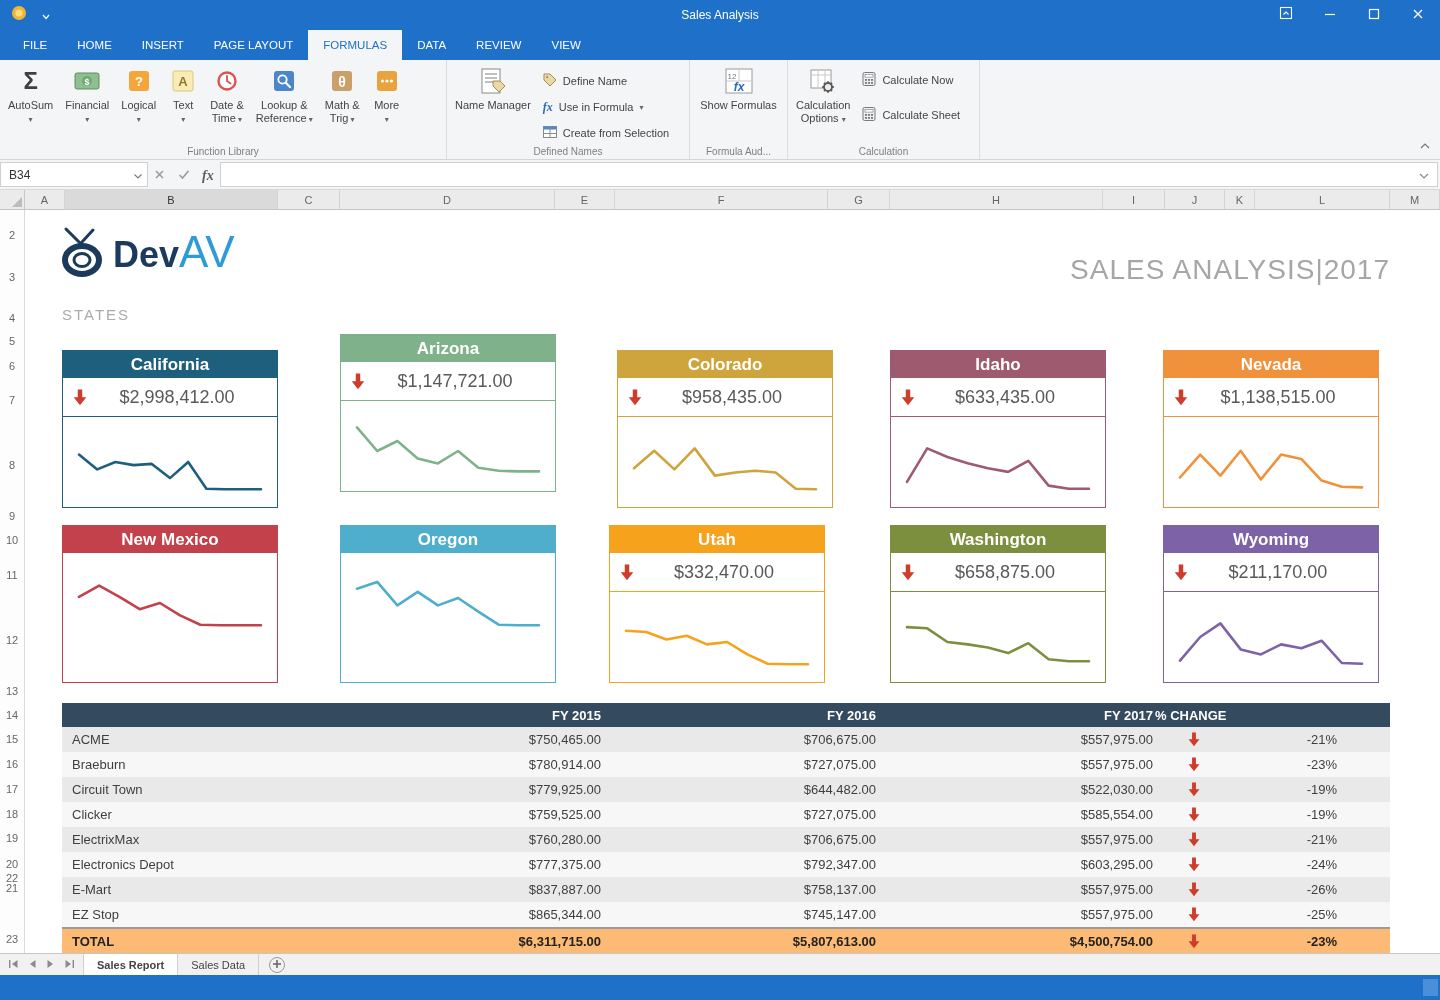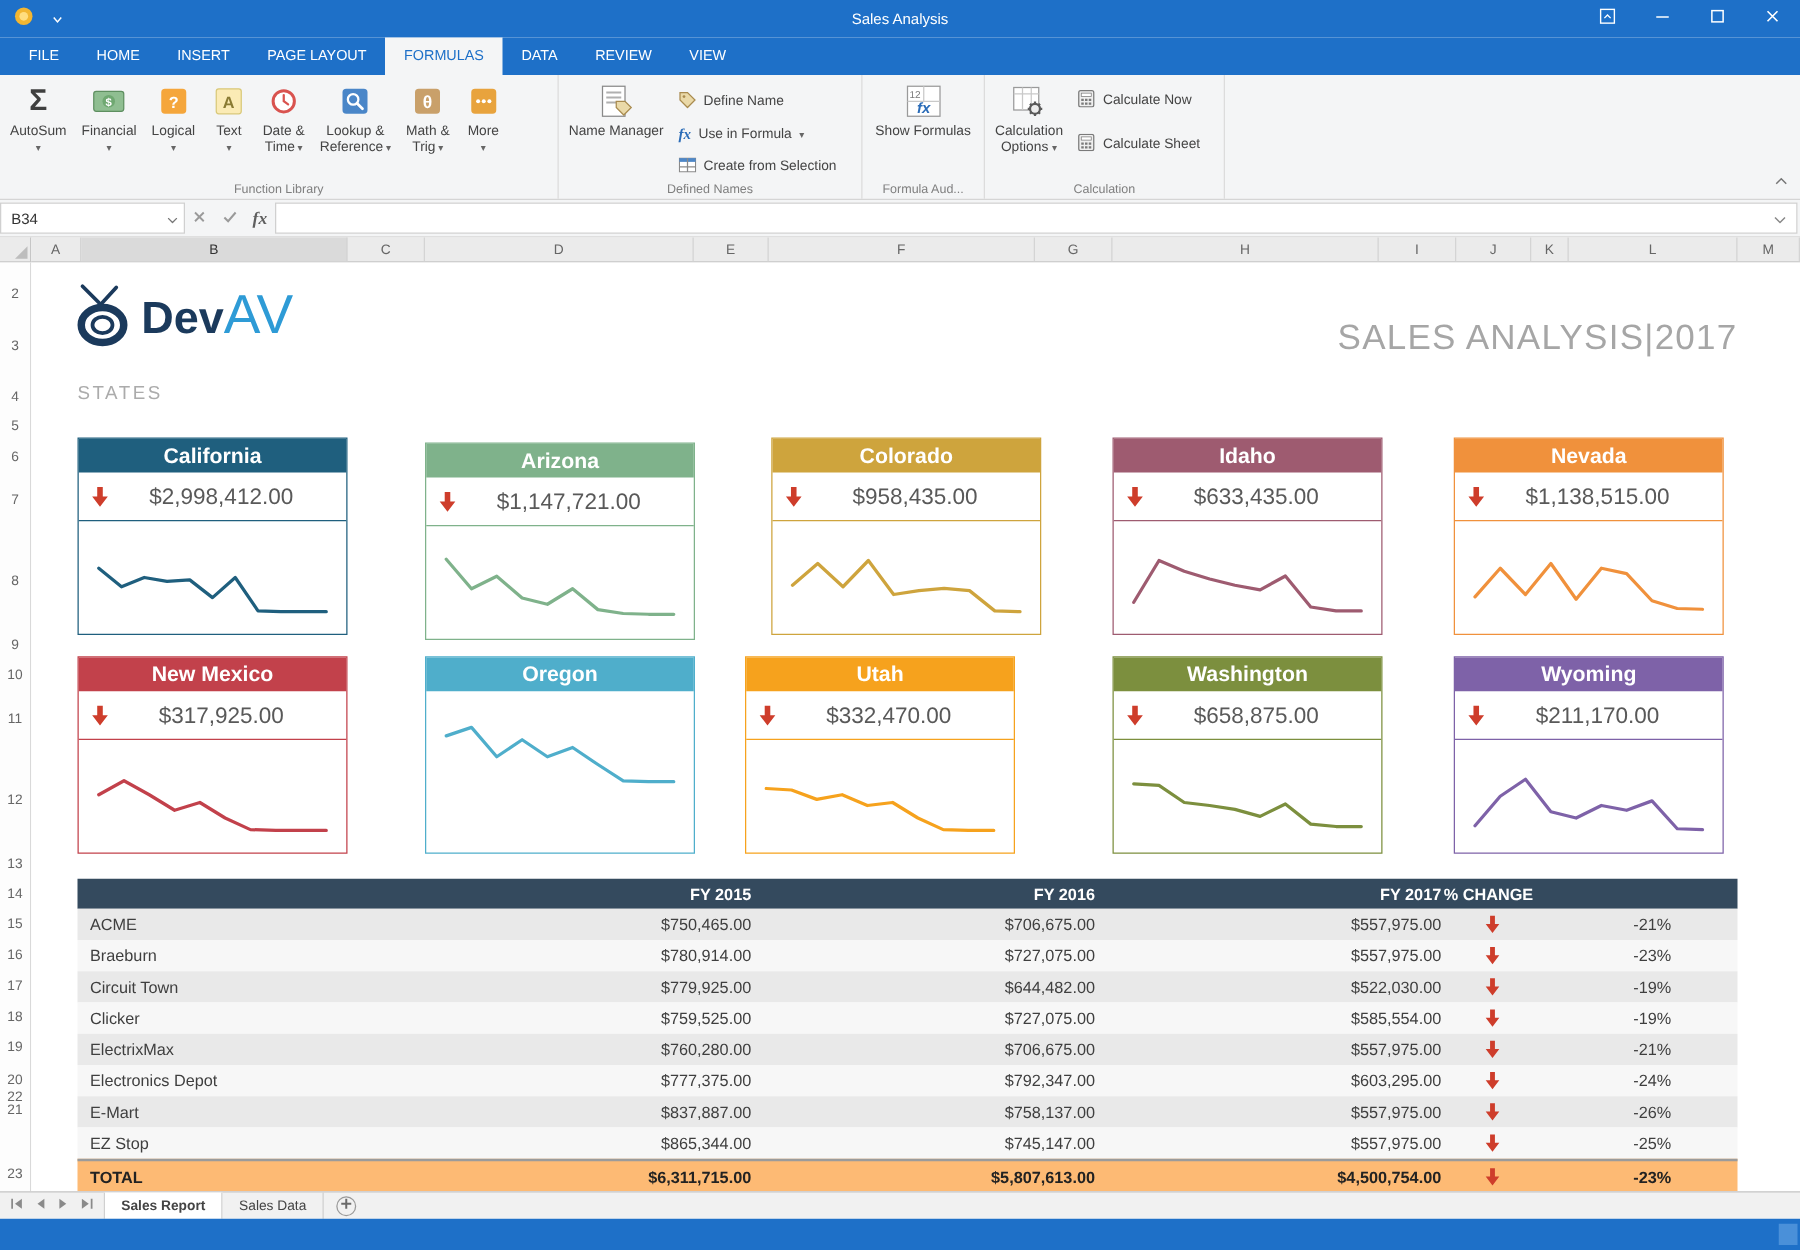--- a/index.html
+++ b/index.html
@@ -463,21 +463,21 @@
               </svg>
             </span>
             <span class="card-value">$2,998,412.00</span>
           </div>
           <div class="card-spark">
             <svg width="190" height="76" viewBox="0 0 190 76">
               <polyline points="4.0,31.6 22.2,46.4 40.4,39.0 58.6,42.1 76.8,40.9 95.0,55.1 113.2,39.0 131.4,65.7 149.6,66.3 167.8,66.3 186.0,66.3" fill="none" stroke="#1F5F7E" stroke-width="2.6" stroke-linecap="round" stroke-linejoin="round"></polyline>
             </svg>
           </div>
         </div>
-        <div class="card" style="left: 315px; top: 144px; border-color: rgb(127, 178, 139);">
+        <div class="card" style="left: 315px; top: 124px; border-color: rgb(127, 178, 139);">
           <div class="card-header" style="background: rgb(127, 178, 139);">Arizona</div>
           <div class="card-value-row" style="border-bottom-color: rgb(127, 178, 139);">
             <span class="card-arrow">
               <svg width="14" height="17" viewBox="0 0 13 16">
                 <path d="M4.4 0.5 h4.2 v7.2 h3.8 L6.5 15.4 L0.6 7.7 h3.8 z" fill="#CE3D2B"></path>
               </svg>
             </span>
             <span class="card-value">$1,147,721.00</span>
           </div>
           <div class="card-spark">
@@ -529,43 +529,35 @@
             <span class="card-value">$1,138,515.00</span>
           </div>
           <div class="card-spark">
             <svg width="190" height="76" viewBox="0 0 190 76">
               <polyline points="4.0,54.5 24.2,31.6 44.4,52.6 64.7,27.8 84.9,56.4 105.1,31.6 125.3,35.9 145.6,57.6 165.8,63.8 186.0,64.4" fill="none" stroke="#F0913C" stroke-width="2.6" stroke-linecap="round" stroke-linejoin="round"></polyline>
             </svg>
           </div>
         </div>
         <div class="card" style="left: 37px; top: 315px; border-color: rgb(194, 65, 75);">
           <div class="card-header" style="background: rgb(194, 65, 75);">New Mexico</div>
-          <div class="card-value-row" style="border-bottom-color: rgb(194, 65, 75);">
-            <span class="card-arrow">
-              <svg width="14" height="17" viewBox="0 0 13 16">
-                <path d="M4.4 0.5 h4.2 v7.2 h3.8 L6.5 15.4 L0.6 7.7 h3.8 z" fill="#CE3D2B"></path>
-              </svg>
-            </span>
-            <span class="card-value">$317,925.00</span>
-          </div>
           <div class="card-spark">
             <svg width="190" height="76" viewBox="0 0 190 76">
               <polyline points="4.0,37.8 24.2,26.6 44.4,37.8 64.7,50.2 84.9,44.0 105.1,56.4 125.3,65.7 145.6,66.3 165.8,66.3 186.0,66.3" fill="none" stroke="#C2414B" stroke-width="2.6" stroke-linecap="round" stroke-linejoin="round"></polyline>
             </svg>
           </div>
         </div>
         <div class="card" style="left: 315px; top: 315px; border-color: rgb(79, 174, 203);">
           <div class="card-header" style="background: rgb(79, 174, 203);">Oregon</div>
           <div class="card-spark">
             <svg width="190" height="76" viewBox="0 0 190 76">
               <polyline points="4.0,29.7 24.2,22.9 44.4,46.4 64.7,32.8 84.9,46.4 105.1,39.0 125.3,52.6 145.6,65.7 165.8,66.3 186.0,66.3" fill="none" stroke="#4FAECB" stroke-width="2.6" stroke-linecap="round" stroke-linejoin="round"></polyline>
             </svg>
           </div>
         </div>
-        <div class="card" style="left: 571px; top: 315px; border-color: rgb(246, 162, 29);">
+        <div class="card" style="left: 584px; top: 315px; border-color: rgb(246, 162, 29);">
           <div class="card-header" style="background: rgb(246, 162, 29);">Utah</div>
           <div class="card-value-row" style="border-bottom-color: rgb(246, 162, 29);">
             <span class="card-arrow">
               <svg width="14" height="17" viewBox="0 0 13 16">
                 <path d="M4.4 0.5 h4.2 v7.2 h3.8 L6.5 15.4 L0.6 7.7 h3.8 z" fill="#CE3D2B"></path>
               </svg>
             </span>
             <span class="card-value">$332,470.00</span>
           </div>
           <div class="card-spark">

